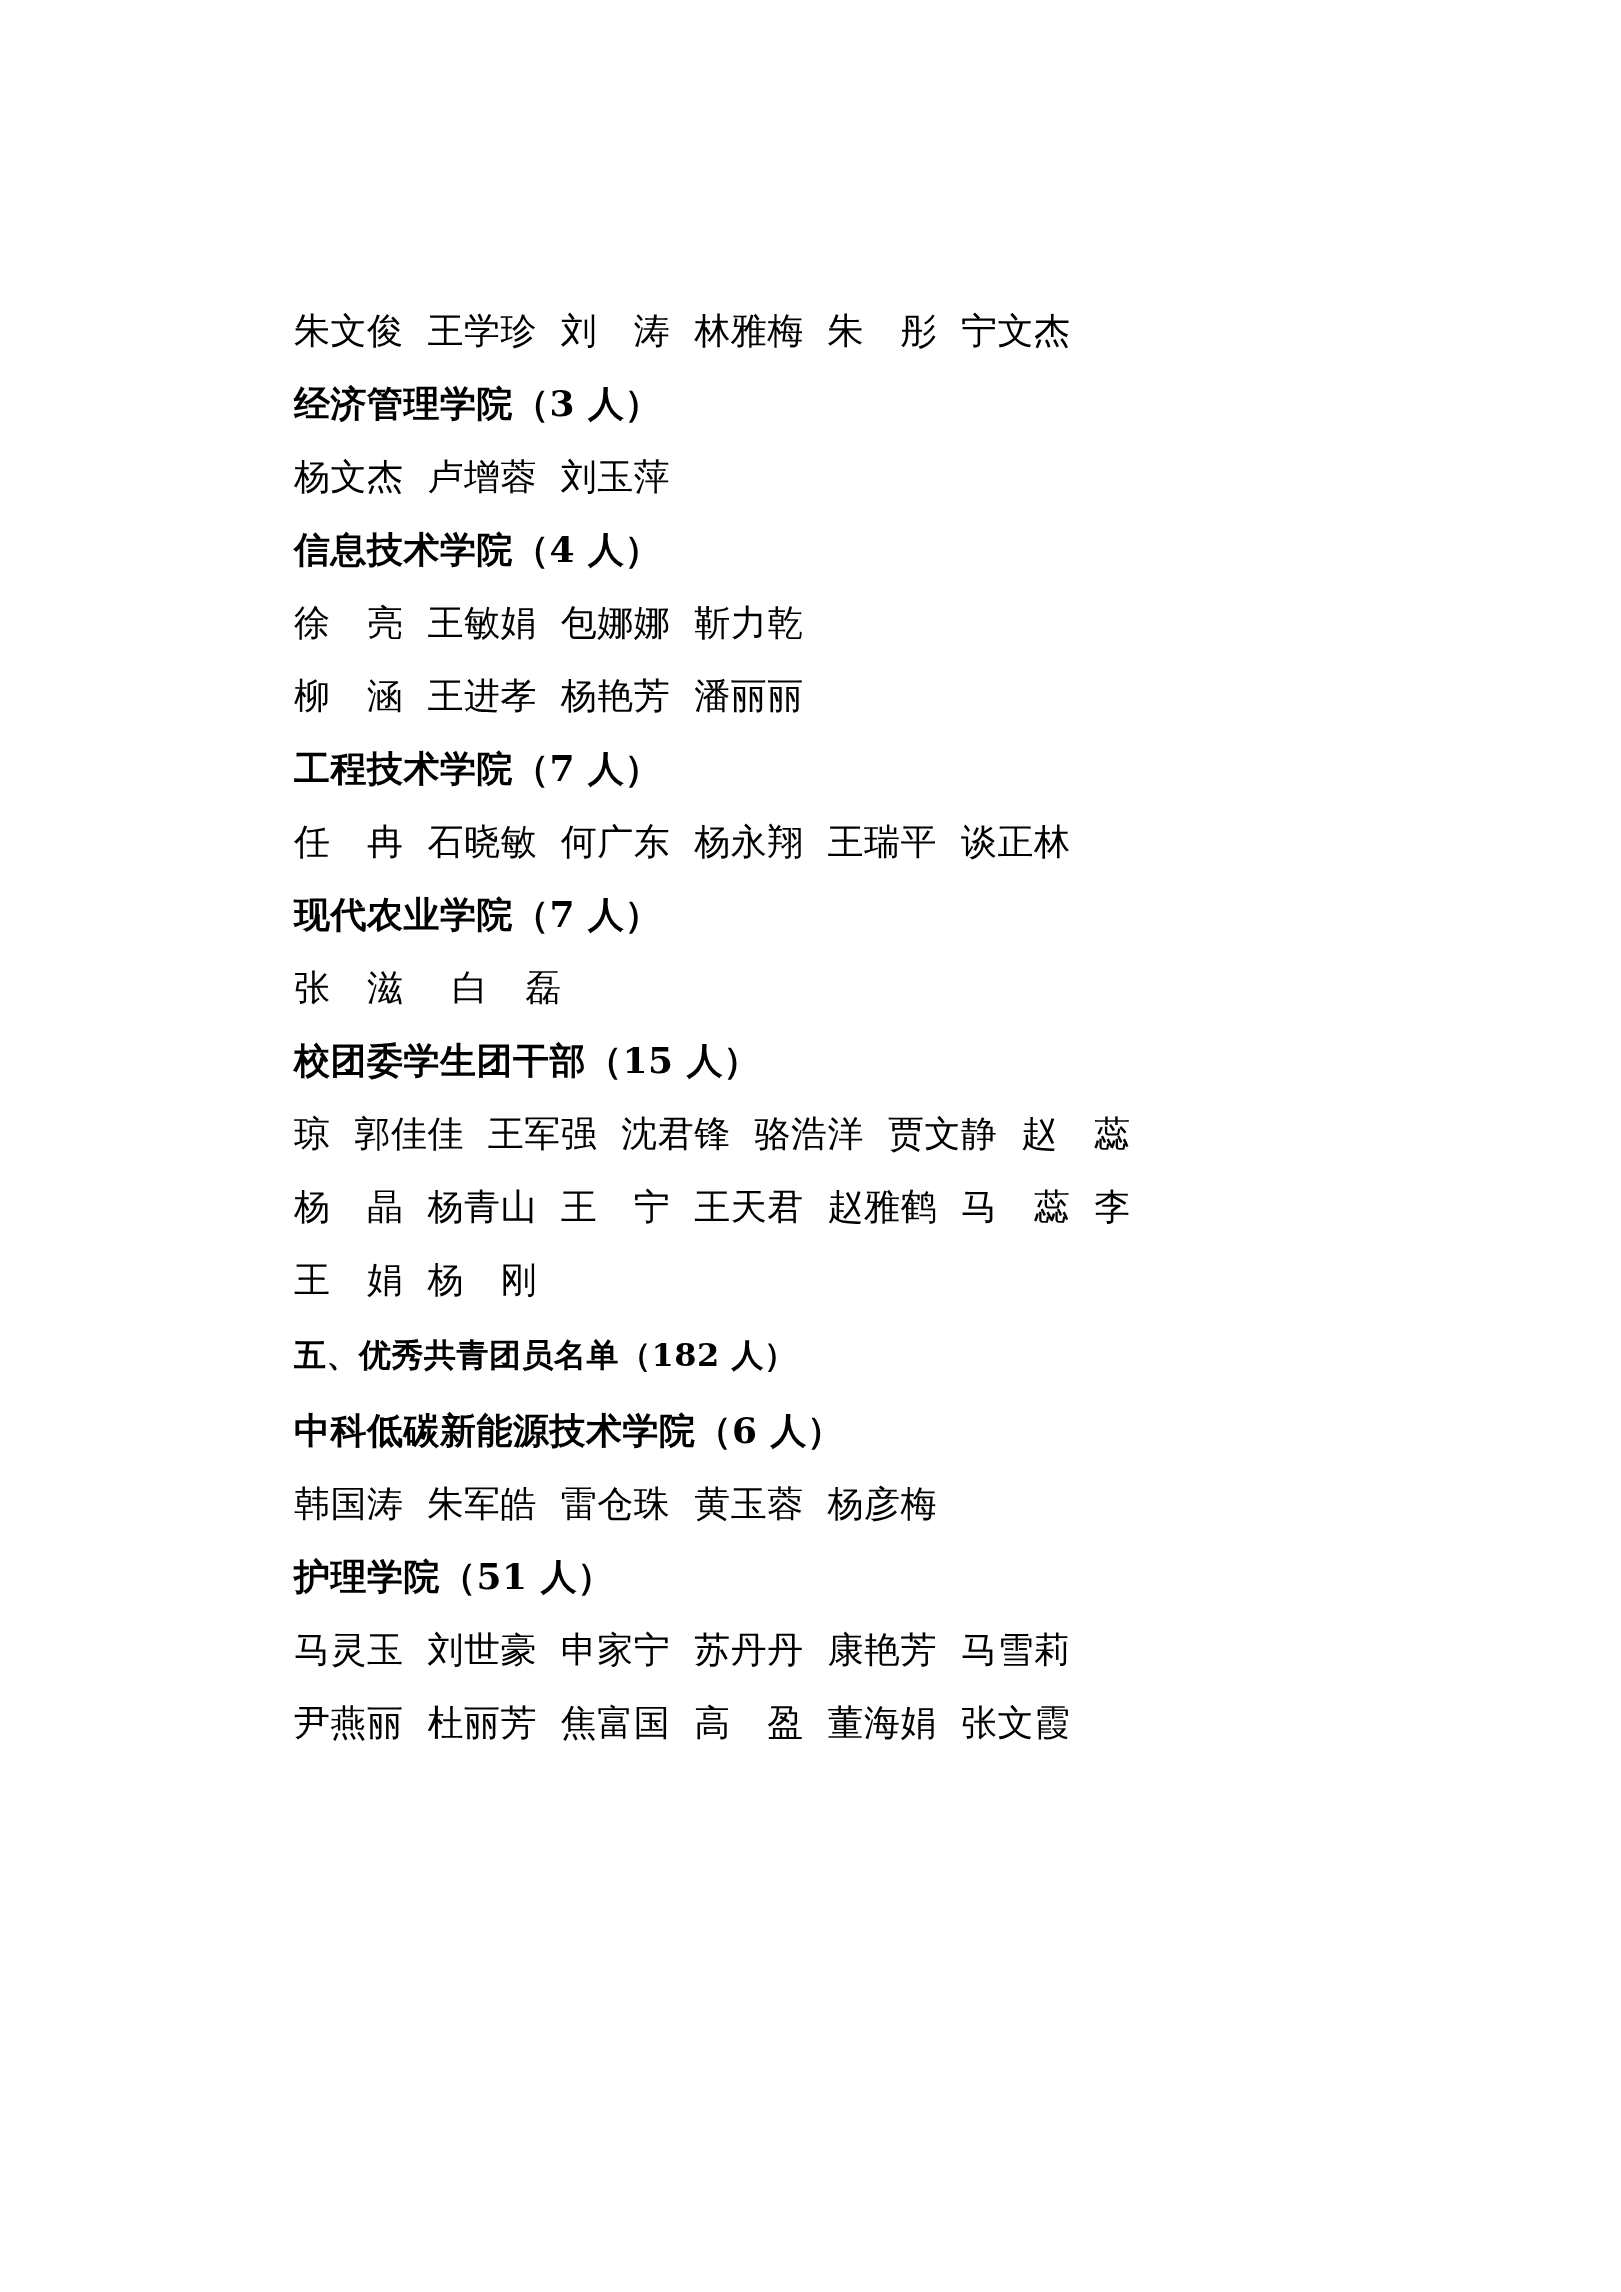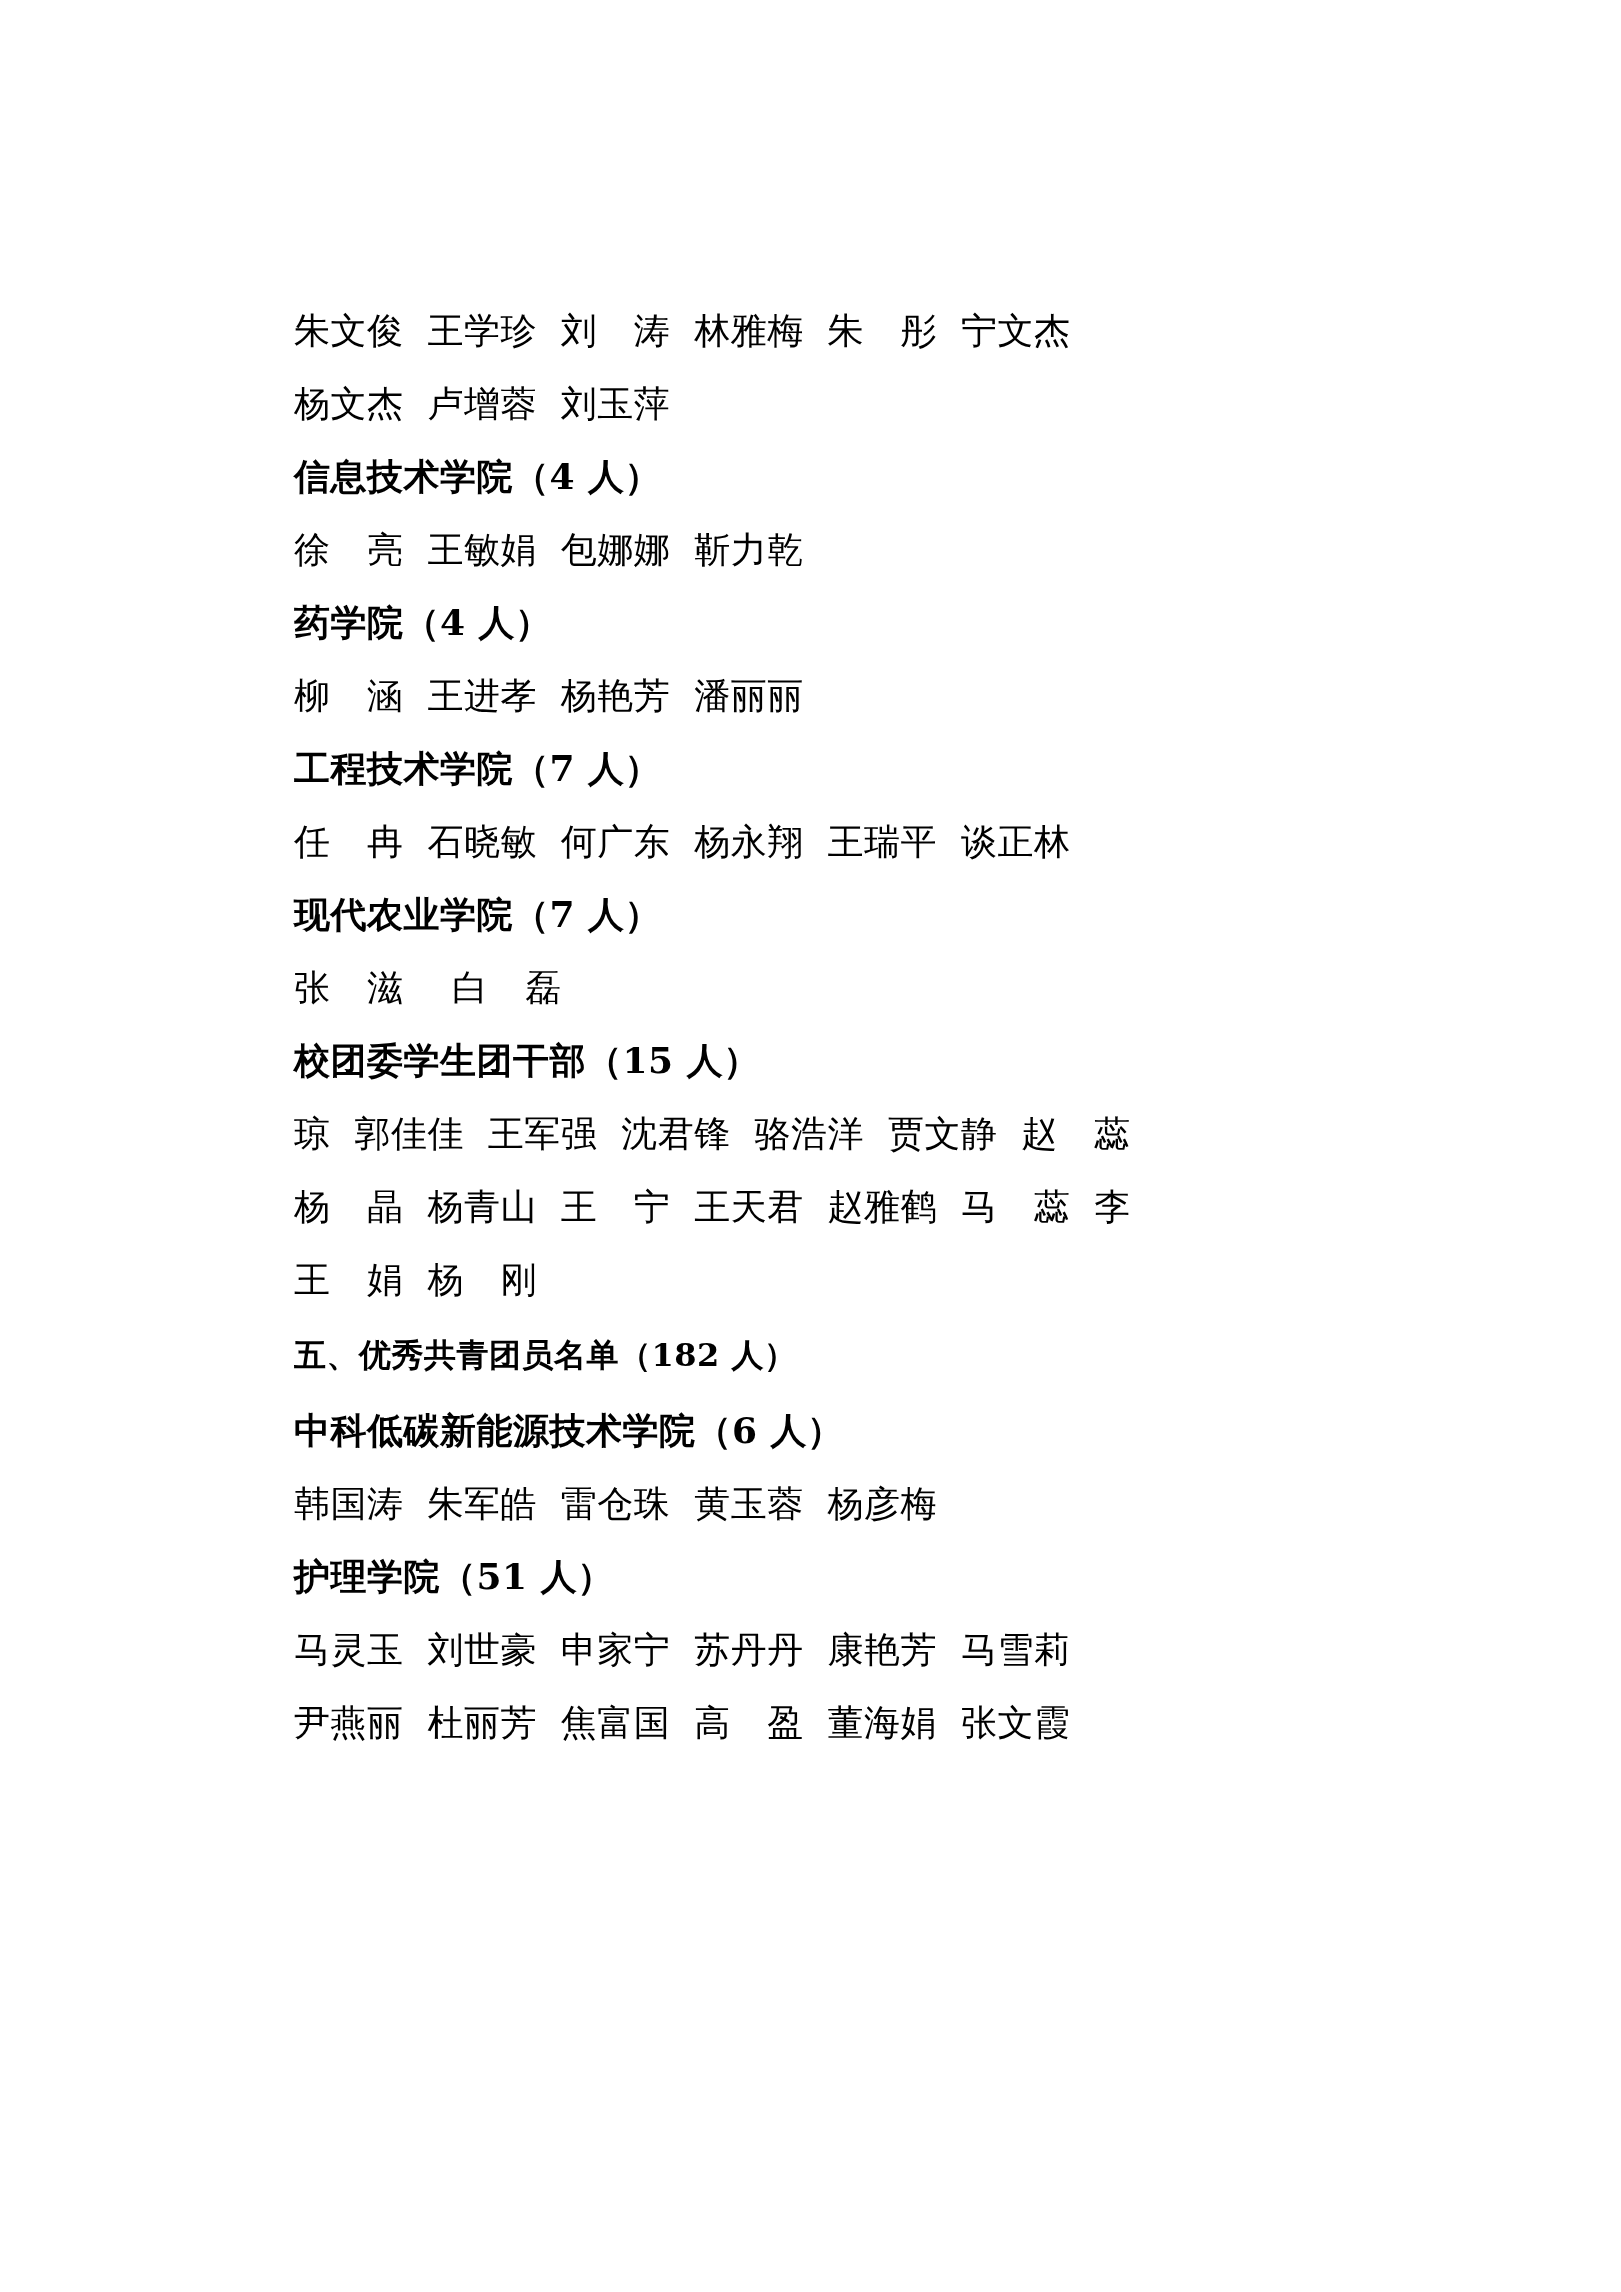--- a/index.html
+++ b/index.html
@@ -44,24 +44,24 @@
   .block {
     margin: 0;
     padding: 0;
   }
 </style>
 </head>
 <body>
 
 <div class="page">
   <div class="names block">朱文俊  王学珍  刘　涛  林雅梅  朱　彤  宁文杰</div>
+  <div class="heading block">经济管理学院（3 人）</div>
   <div class="names block">杨文杰  卢增蓉  刘玉萍</div>
   <div class="heading block">信息技术学院（4 人）</div>
   <div class="names block">徐　亮  王敏娟  包娜娜  靳力乾</div>
-  <div class="heading block">药学院（4 人）</div>
   <div class="names block">柳　涵  王进孝  杨艳芳  潘丽丽</div>
   <div class="heading block">工程技术学院（7 人）</div>
   <div class="names block">任　冉  石晓敏  何广东  杨永翔  王瑞平  谈正林</div>
   <div class="heading block">现代农业学院（7 人）</div>
   <div class="names block">张　滋　 白　磊</div>
   <div class="heading block">校团委学生团干部（15 人）</div>
   <div class="names block">琼  郭佳佳  王军强  沈君锋  骆浩洋  贾文静  赵　蕊</div>
   <div class="names block">杨　晶  杨青山  王　宁  王天君  赵雅鹤  马　蕊  李</div>
   <div class="names block">王　娟  杨　刚</div>
   <div class="section-title block">五、优秀共青团员名单（182 人）</div>

